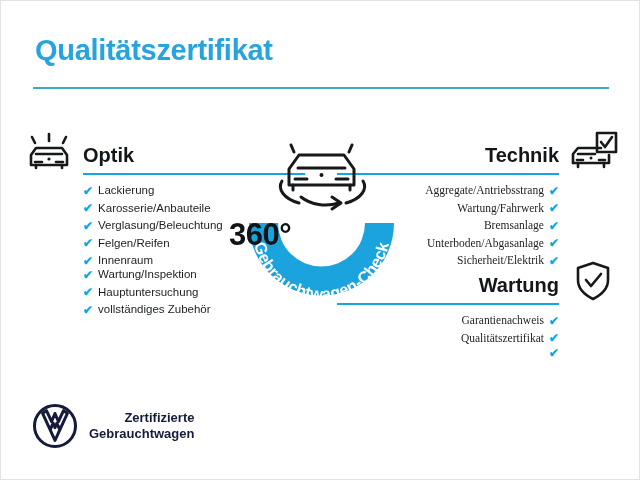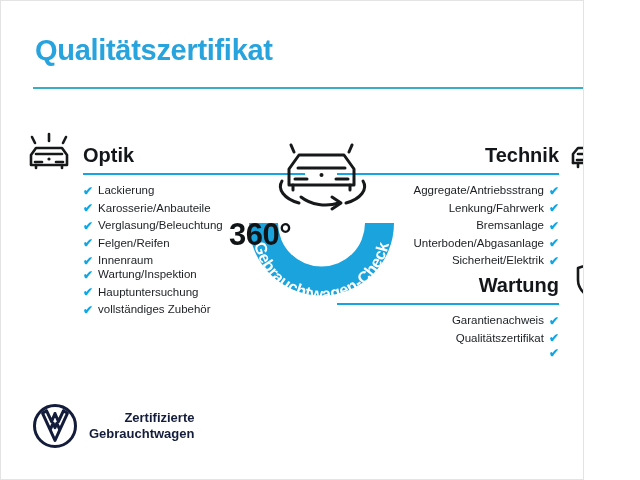--- a/index.html
+++ b/index.html
@@ -6,21 +6,21 @@
   html, body {
     margin: 0;
     padding: 0;
     background: #ffffff;
   }
   body {
     font-family: "Liberation Sans", sans-serif;
   }
   .page {
     position: relative;
-    width: 584px;
+    width: 640px;
     height: 480px;
     background: #ffffff;
     border: 1px solid #e3e3e3;
     box-sizing: border-box;
     overflow: hidden;
   }
 
   
   .title {
     position: absolute;
@@ -92,21 +92,21 @@
     font-size: 11.5px;
     color: #1b1f23;
     line-height: 17.5px;
     white-space: nowrap;
     display: flex;
     align-items: center;
   }
   .sec-left  .sec-list { padding-left: 60px; }
   .sec-left  .sec-list li { justify-content: flex-start; }
   .sec-right .sec-list { padding-right: 60px; }
-  .sec-right .sec-list li { justify-content: flex-end; }
+  .sec-right .sec-list li { justify-content: flex-end; font-family: Liberation Serif, serif; }
 
   .chk {
     color: #0aa7e8;
     font-size: 12px;
     font-weight: bold;
     line-height: 1;
     display: inline-block;
   }
   .sec-left  .chk { margin-right: 5px; }
   .sec-right .chk { margin-left: 5px; }
@@ -236,21 +236,21 @@
       </span>
       <span class="sec-title">Technik</span>
       <span class="sec-underline"></span>
     </div>
     <ul class="sec-list">
       <li>
           <span>Aggregate/Antriebsstrang</span>
           <span class="chk">✔</span>
         </li>
       <li>
-          <span>Lenkung/Fahrwerk</span>
+          <span>Wartung/Fahrwerk</span>
           <span class="chk">✔</span>
         </li>
       <li>
           <span>Bremsanlage</span>
           <span class="chk">✔</span>
         </li>
       <li>
           <span>Unterboden/Abgasanlage</span>
           <span class="chk">✔</span>
         </li>

